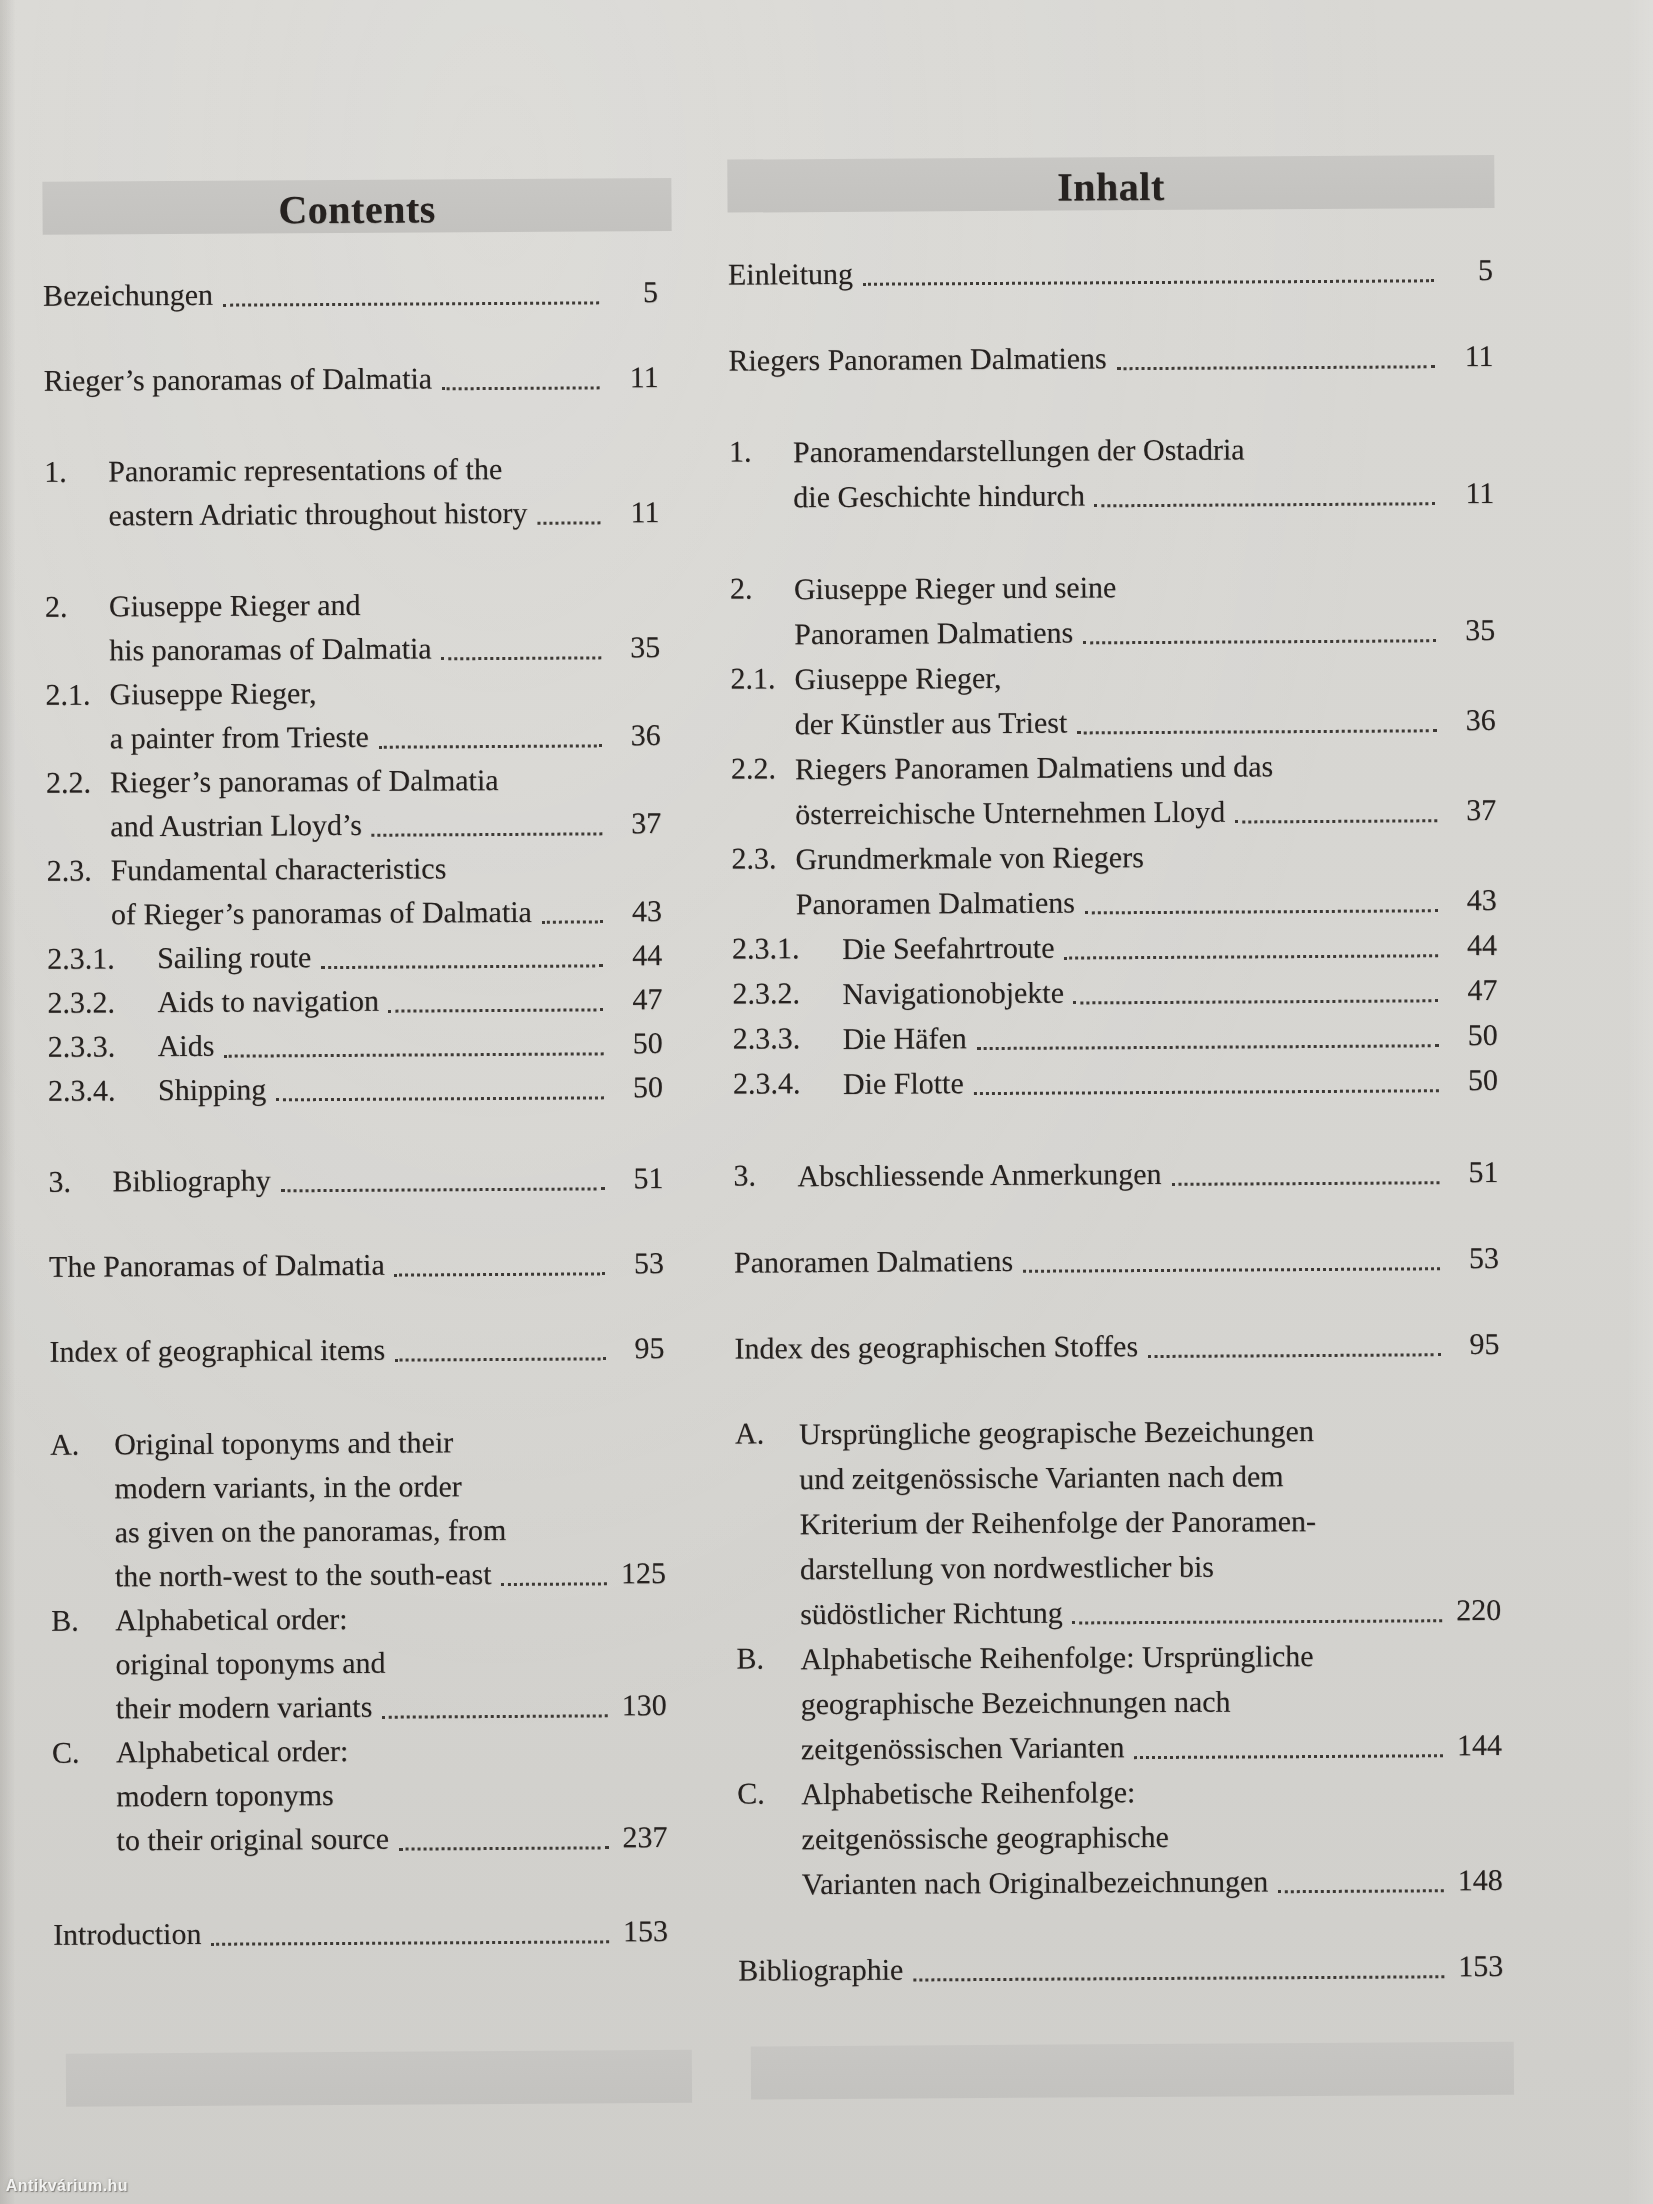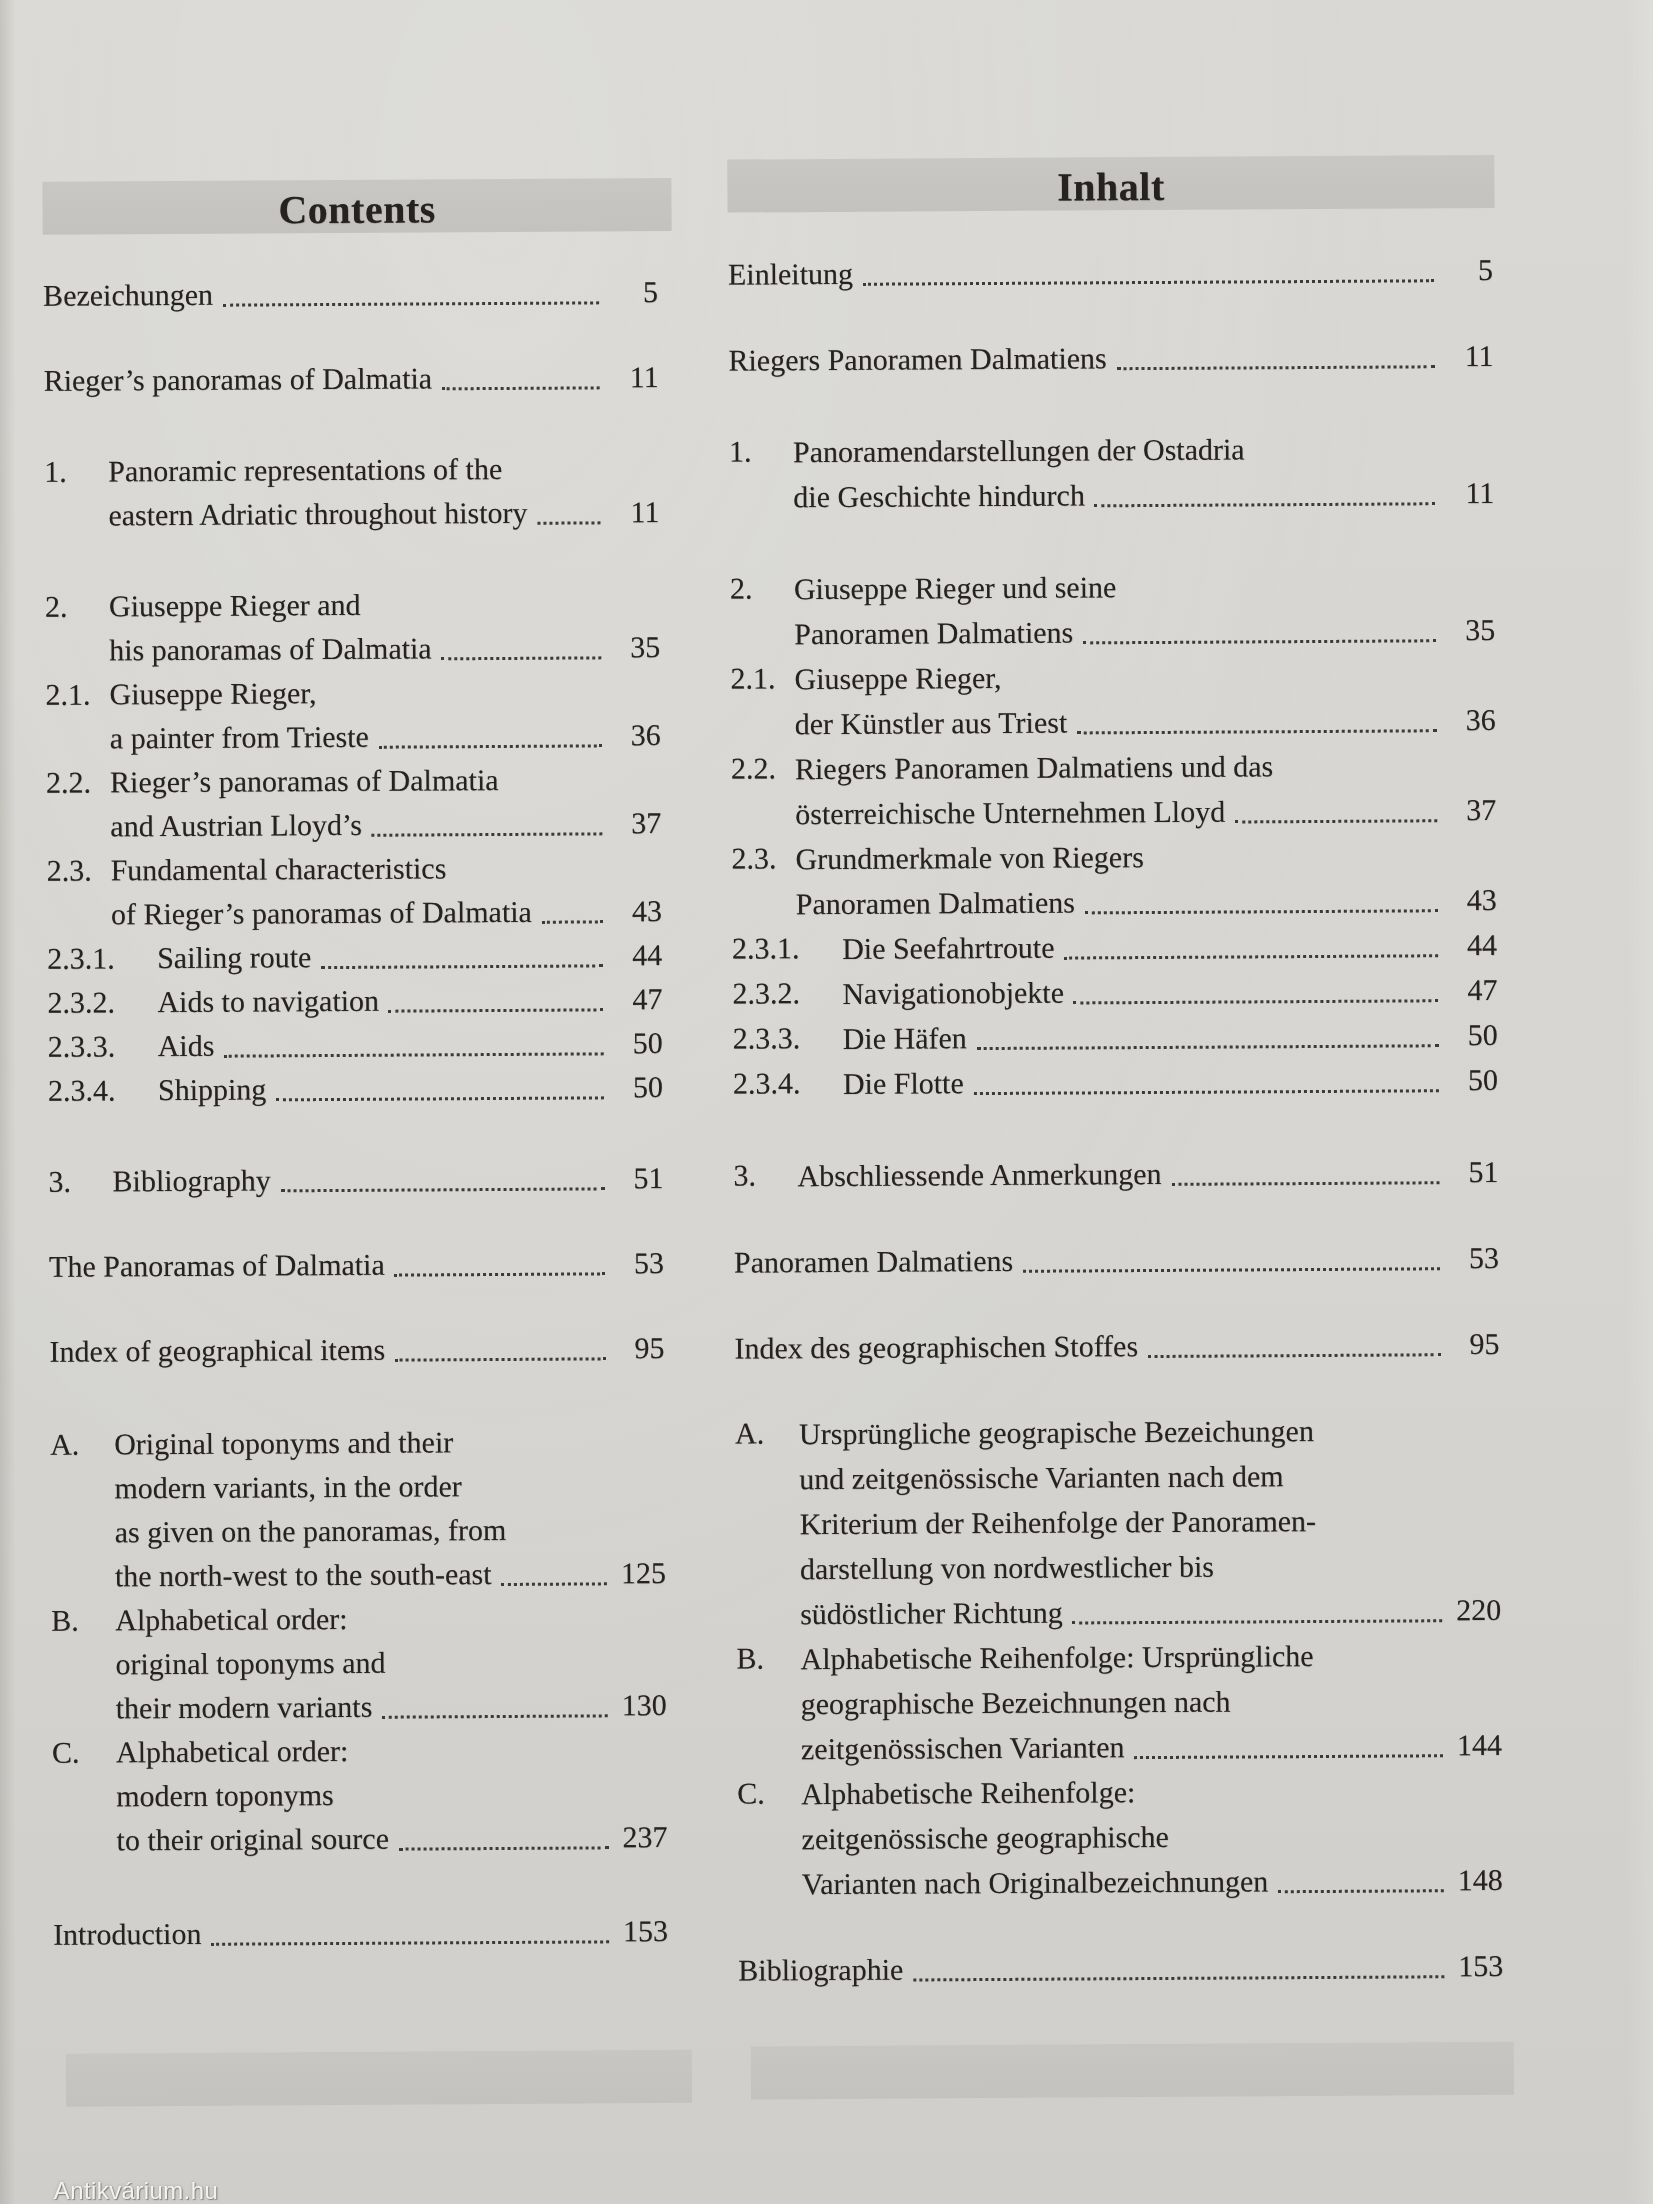--- a/index.html
+++ b/index.html
@@ -70,24 +70,23 @@
   .bbar {
     position: absolute; height: 53px;
     background: linear-gradient(180deg, #c7c6c3 0%, #c3c2bf 100%);
   }
   .bbar-left  { left: 60px;  top: 2049px; width: 626px; }
   .bbar-right { left: 745px; top: 2046px; width: 763px; }
 
   .watermark {
     position: absolute; left: 5.8px; top: 2177px;
     font-family: "Liberation Sans", "DejaVu Sans", sans-serif;
-    font-weight: 400; font-size: 24px; letter-spacing: 0.4px;
+    font-weight: 700; font-size: 16px; letter-spacing: 0.4px;
     color: rgba(250,250,248,0.92);
     text-shadow: 1px 1px 1px rgba(95,92,87,0.65), 0 0 2.9px rgba(130,127,122,0.5);
-    margin-left: 48px;
   }
 </style>
 </head>
 <body>
 
 <div class="sheet">
 
   <div class="col col-en">
     <div class="bar">
       <h1>Contents</h1>

